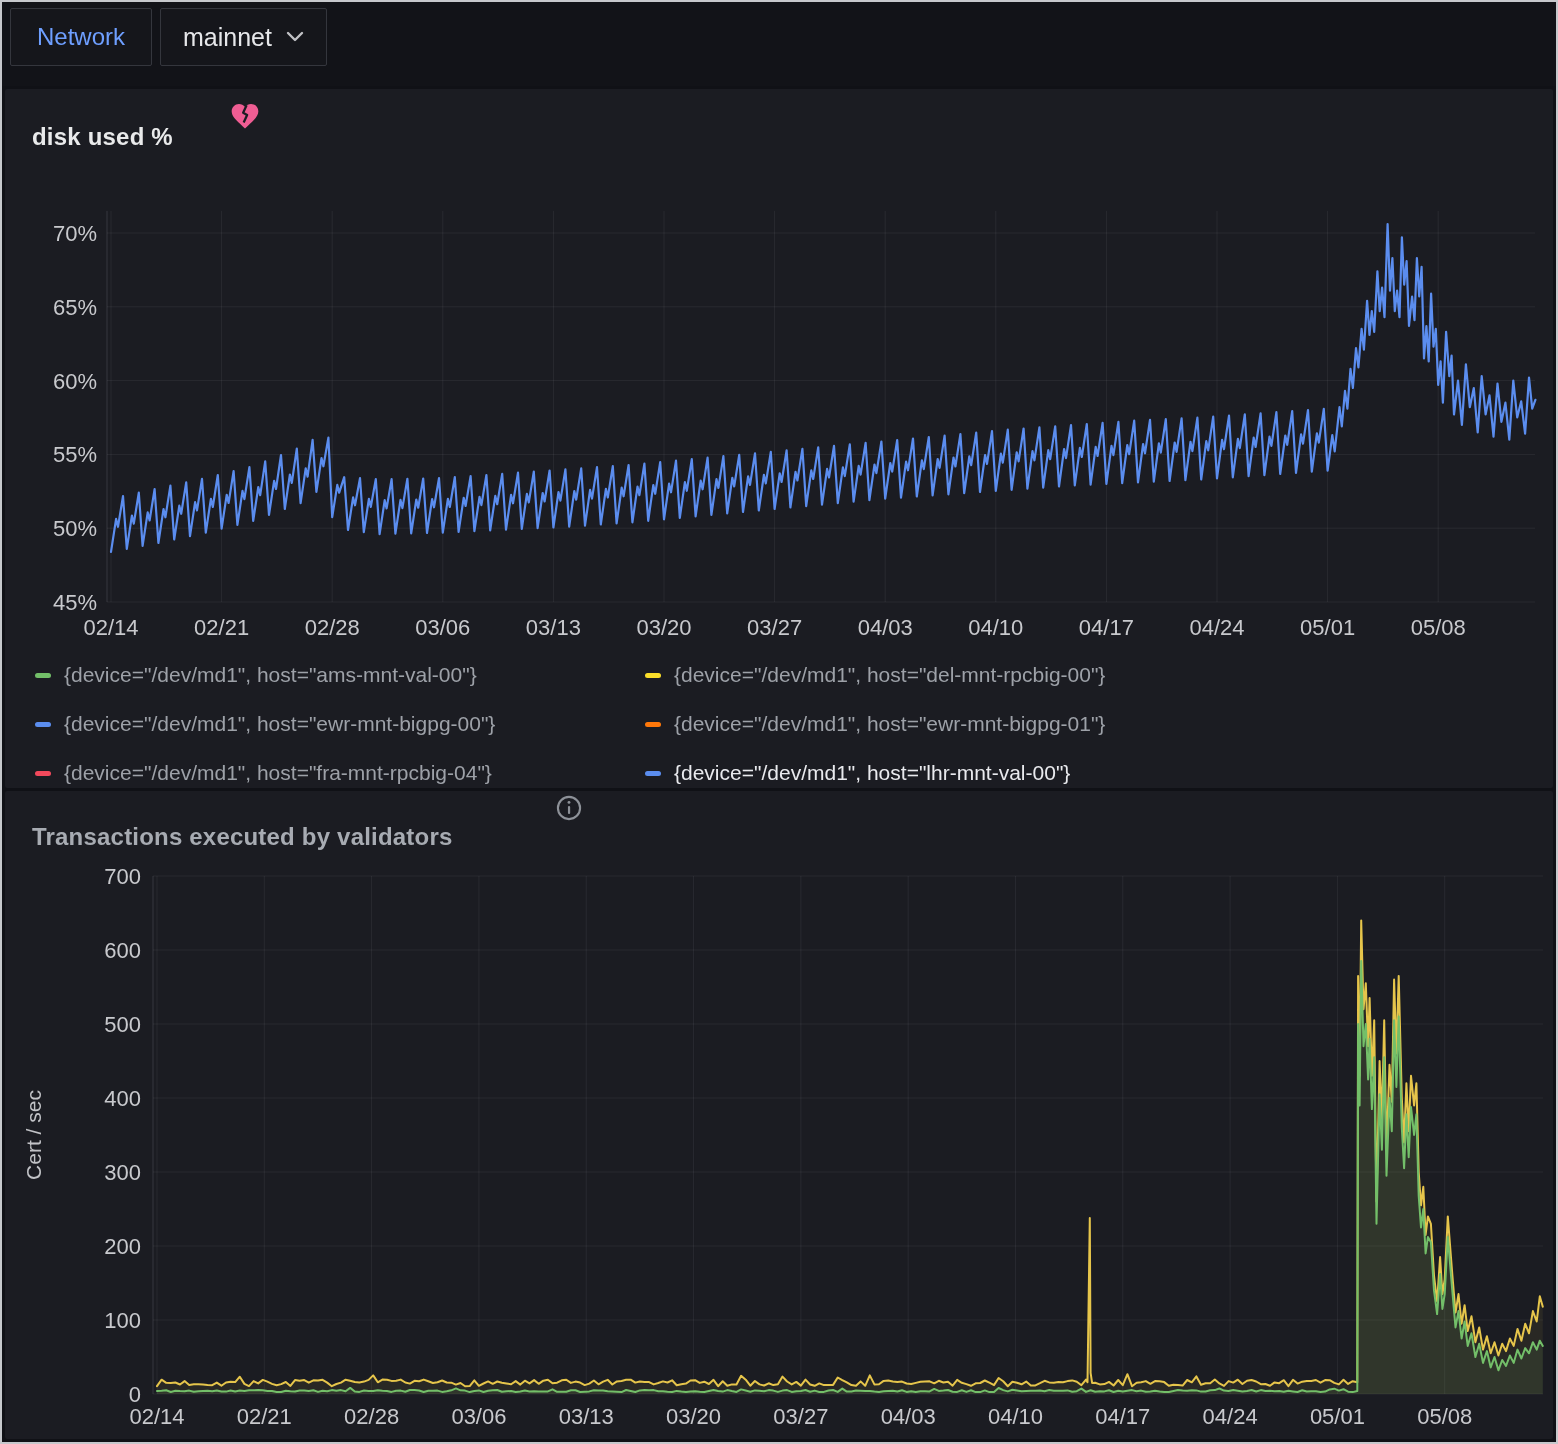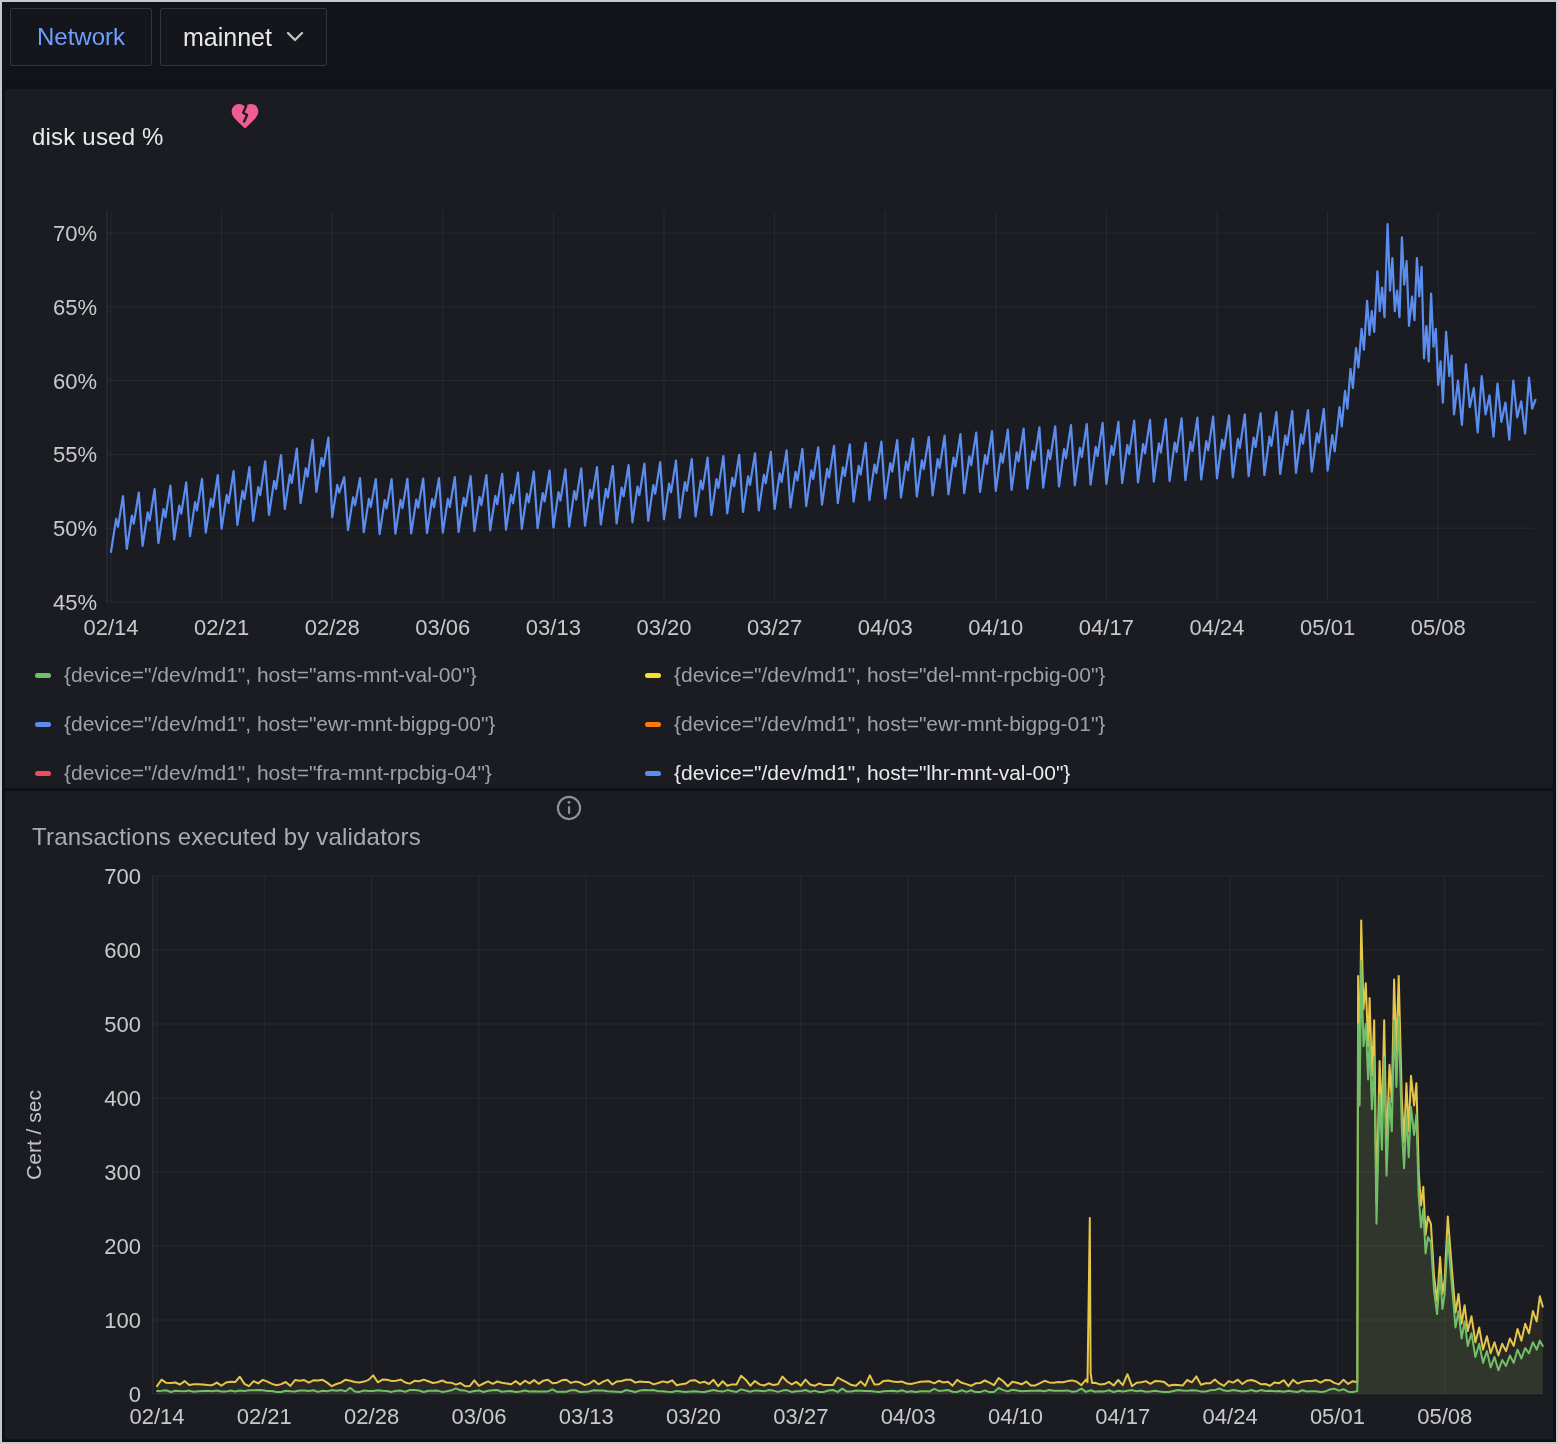--- a/index.html
+++ b/index.html
@@ -11,21 +11,21 @@
   .var-box{position:absolute;top:6px;height:58px;display:flex;align-items:center;
            border:1px solid #34363d;border-radius:2px;background:#15161b;box-sizing:border-box;}
   .var-label-box{left:8px;padding:9px 26px;}
   .var-label-box span{color:#6e9fff;font-size:24px;font-weight:500;}
   .var-value-box{left:152px;padding:12px 22px;cursor:pointer;margin-left:6px;}
   .var-value-box .val{color:#e6e7ea;font-size:25px;font-weight:500;margin-right:14px;}
   
   .panel{position:absolute;left:3px;right:3px;background:#1b1c22;border-radius:2px;}
   .panel--disk{top:87px;height:699px;}
   .panel--tx{top:789px;bottom:3px;}
-  .panel-title{position:absolute;left:27px;top:14px;font-size:24px;font-weight:400;
+  .panel-title{position:absolute;left:27px;top:14px;font-size:24px;font-weight:700;
                color:#e9eaeb;letter-spacing:.2px;cursor:pointer;}
   .panel--tx .panel-title{color:#a7abb2;top:4px;margin-top:28px;}
   .heart-icon{position:absolute;left:224px;top:12px;}
   .info-icon{position:absolute;left:550px;top:3px;cursor:pointer;}
   .chart{position:absolute;left:0;}
   .chart--disk{top:109px;}
   .chart--tx{top:73px;}
   svg text{font-family:"Liberation Sans","DejaVu Sans",sans-serif;}
   
   .legend{position:absolute;left:30px;top:574px;display:grid;

